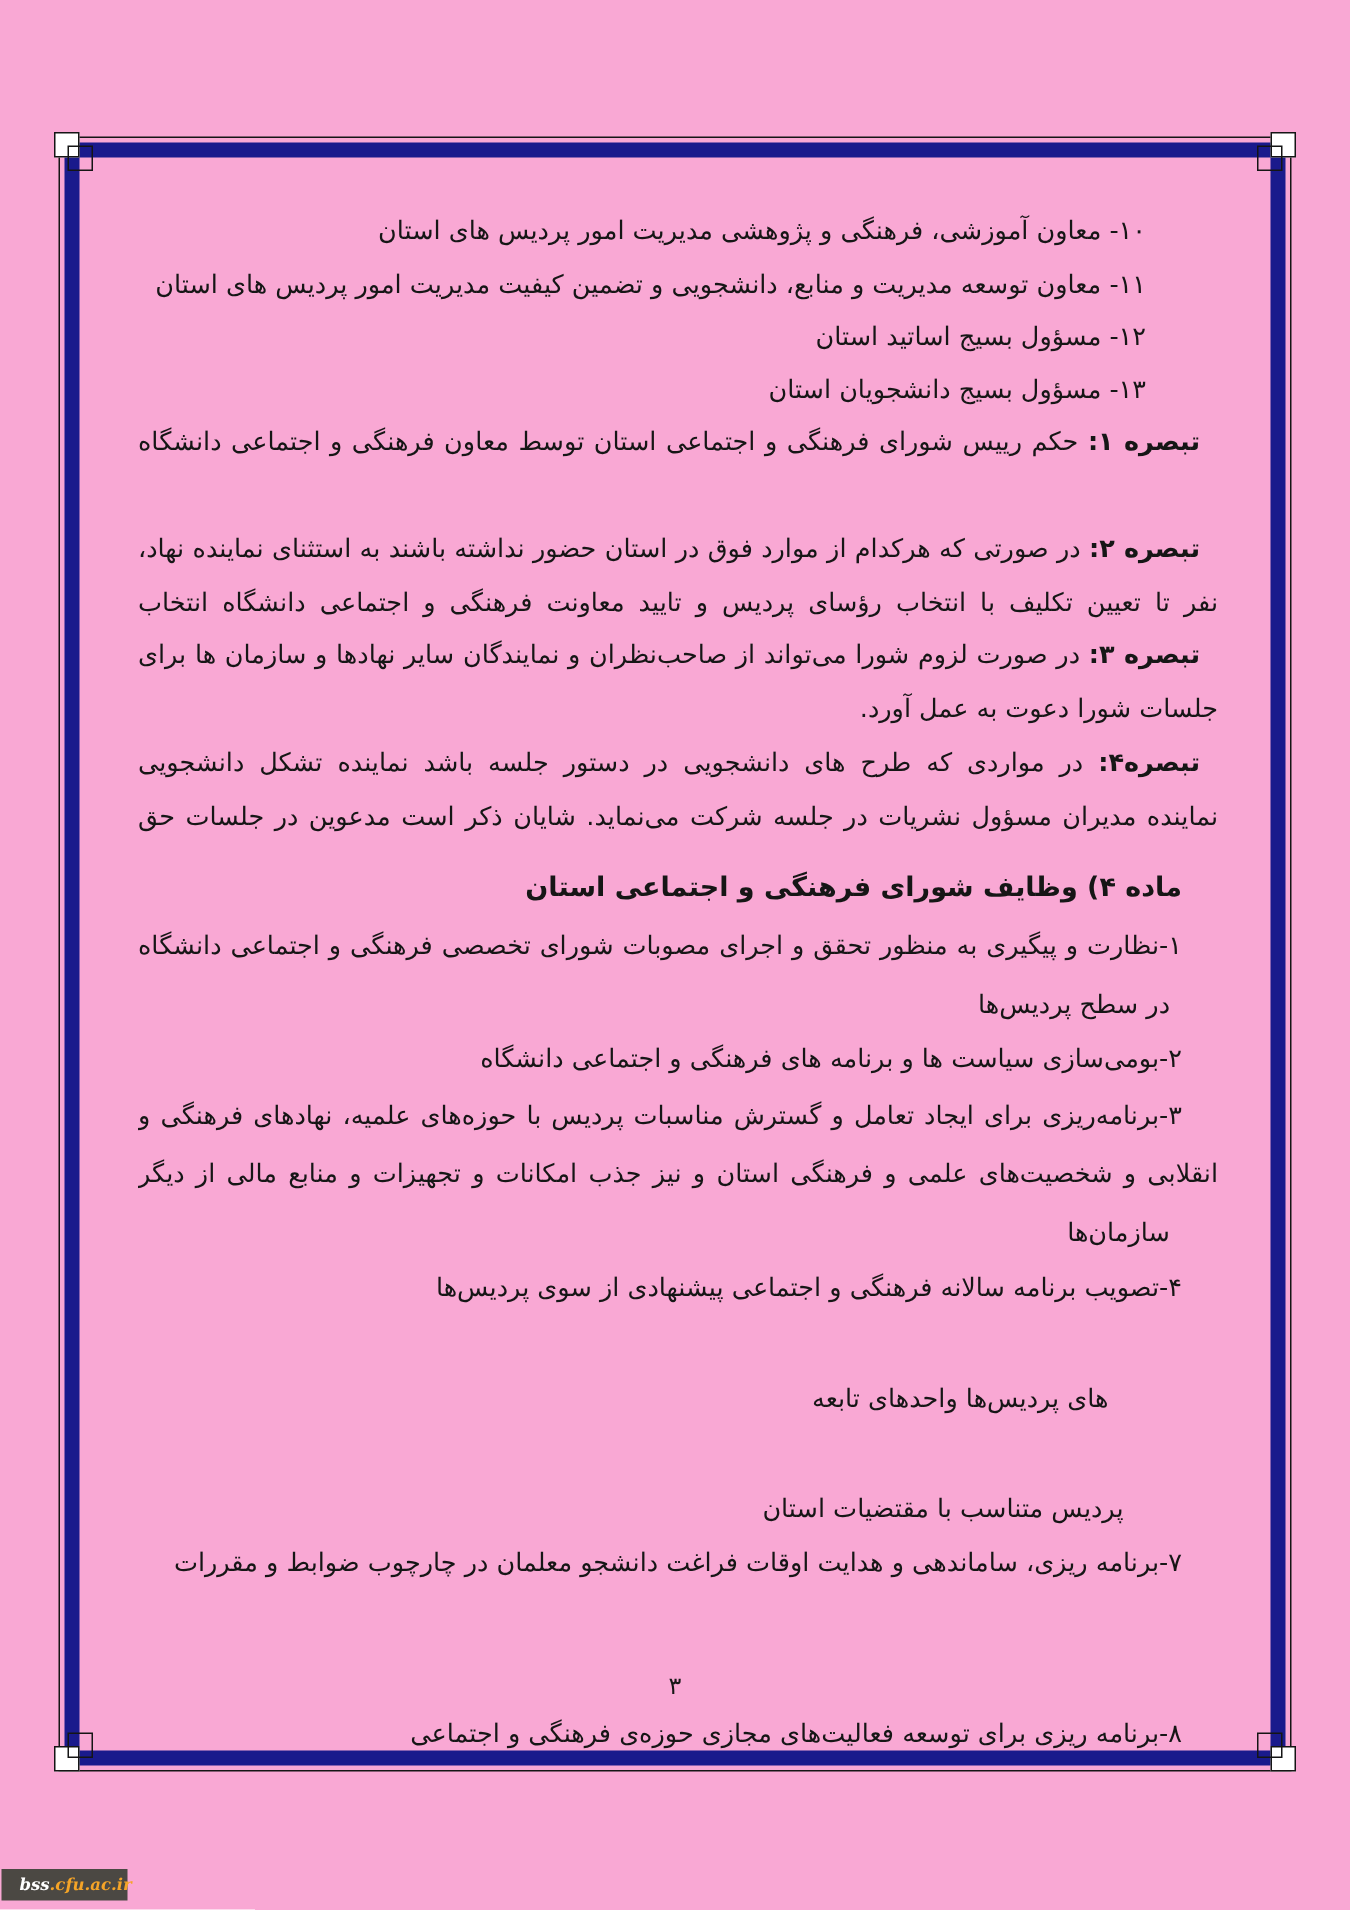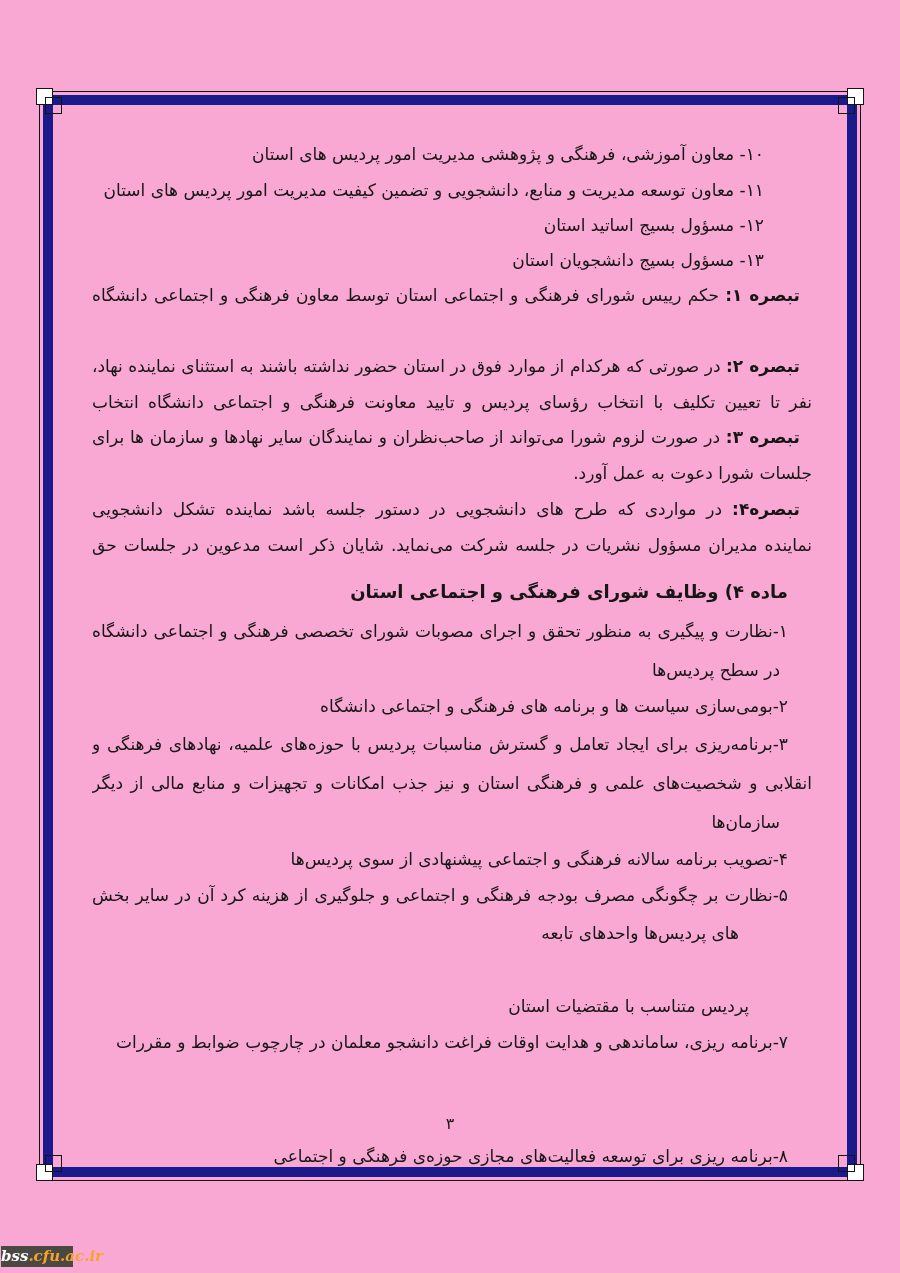--- a/index.html
+++ b/index.html
@@ -39,21 +39,21 @@
   .line b { font-weight:bold; }
   .pageno {
     position:absolute; left:0; right:0; top:1114px; text-align:center;
     font-size:16px; color:var(--text,#161616);
   }
   
   .wm {
     position:absolute; left:1px; top:1246px; width:72px; height:21px;
     background:var(--watermark-bg,#4b4843);
     font-family:"DejaVu Serif", serif; font-style:italic; font-weight:bold;
-    font-size:15px; line-height:21px; text-align:center; color:var(--watermark-text,#ffffff);
+    font-size:11px; line-height:21px; text-align:center; color:var(--watermark-text,#ffffff);padding-left:12px;
   }
   .wm .accent { color:var(--watermark-accent,#f5a427); }
 </style>
 </head>
 <body>
 
 <div class="page">
 
   <div class="frame-black"></div>
   <div class="frame-navy"></div>
@@ -80,21 +80,20 @@
       <div class="line just" style="top: 494px; right: 12px;"><b>تبصره۴:</b> در مواردی که طرح های دانشجویی در دستور جلسه باشد نماینده تشکل دانشجویی مربوطه یا</div>
       <div class="line just" style="top: 530px; right: 0px;">نماینده مدیران مسؤول نشریات در جلسه شرکت می‌نماید. شایان ذکر است مدعوین در جلسات حق رأی ندارند.</div>
       <div class="line heading" style="top: 577px; right: 24px;"><b>ماده ۴) وظایف شورای فرهنگی و اجتماعی استان</b></div>
       <div class="line just" style="top: 616px; right: 24px;">۱-نظارت و پیگیری به منظور تحقق و اجرای مصوبات شورای تخصصی فرهنگی و اجتماعی دانشگاه</div>
       <div class="line" style="top: 655px; right: 32px;">در سطح پردیس‌ها</div>
       <div class="line" style="top: 691px; right: 24px;">۲-بومی‌سازی سیاست ها و برنامه های فرهنگی و اجتماعی دانشگاه</div>
       <div class="line just" style="top: 729px; right: 24px;">۳-برنامه‌ریزی برای ایجاد تعامل و گسترش مناسبات پردیس با حوزه‌های علمیه، نهادهای فرهنگی و</div>
       <div class="line just" style="top: 768px; right: 0px;">انقلابی و شخصیت‌های علمی و فرهنگی استان و نیز جذب امکانات و تجهیزات و منابع مالی از دیگر</div>
       <div class="line" style="top: 807px; right: 32px;">سازمان‌ها</div>
       <div class="line" style="top: 844px; right: 24px; margin-left: 31px;">۴-تصویب برنامه سالانه فرهنگی و اجتماعی پیشنهادی از سوی پردیس‌ها</div>
-      <div class="line just" style="top: 880px; right: 24px;">۵-نظارت بر چگونگی مصرف بودجه فرهنگی و اجتماعی و جلوگیری از هزینه کرد آن در سایر بخش</div>
       <div class="line" style="top: 918px; right: 73px;">های پردیس‌ها واحدهای تابعه</div>
       <div class="line" style="top: 991px; right: 63px;">پردیس متناسب با مقتضیات استان</div>
       <div class="line" style="top: 1027px; right: 24px;">۷-برنامه ریزی، ساماندهی و هدایت اوقات فراغت دانشجو معلمان در چارچوب ضوابط و مقررات</div>
       <div class="line" style="top: 1102px; right: 24px; margin-top: 39px;">۸-برنامه ریزی برای توسعه فعالیت‌های مجازی حوزه‌ی فرهنگی و اجتماعی</div>
     </div>
 
   <div class="pageno">۳</div>
 
   <div class="wm">
     <span>bss</span><span class="accent">.cfu.ac.ir</span>

